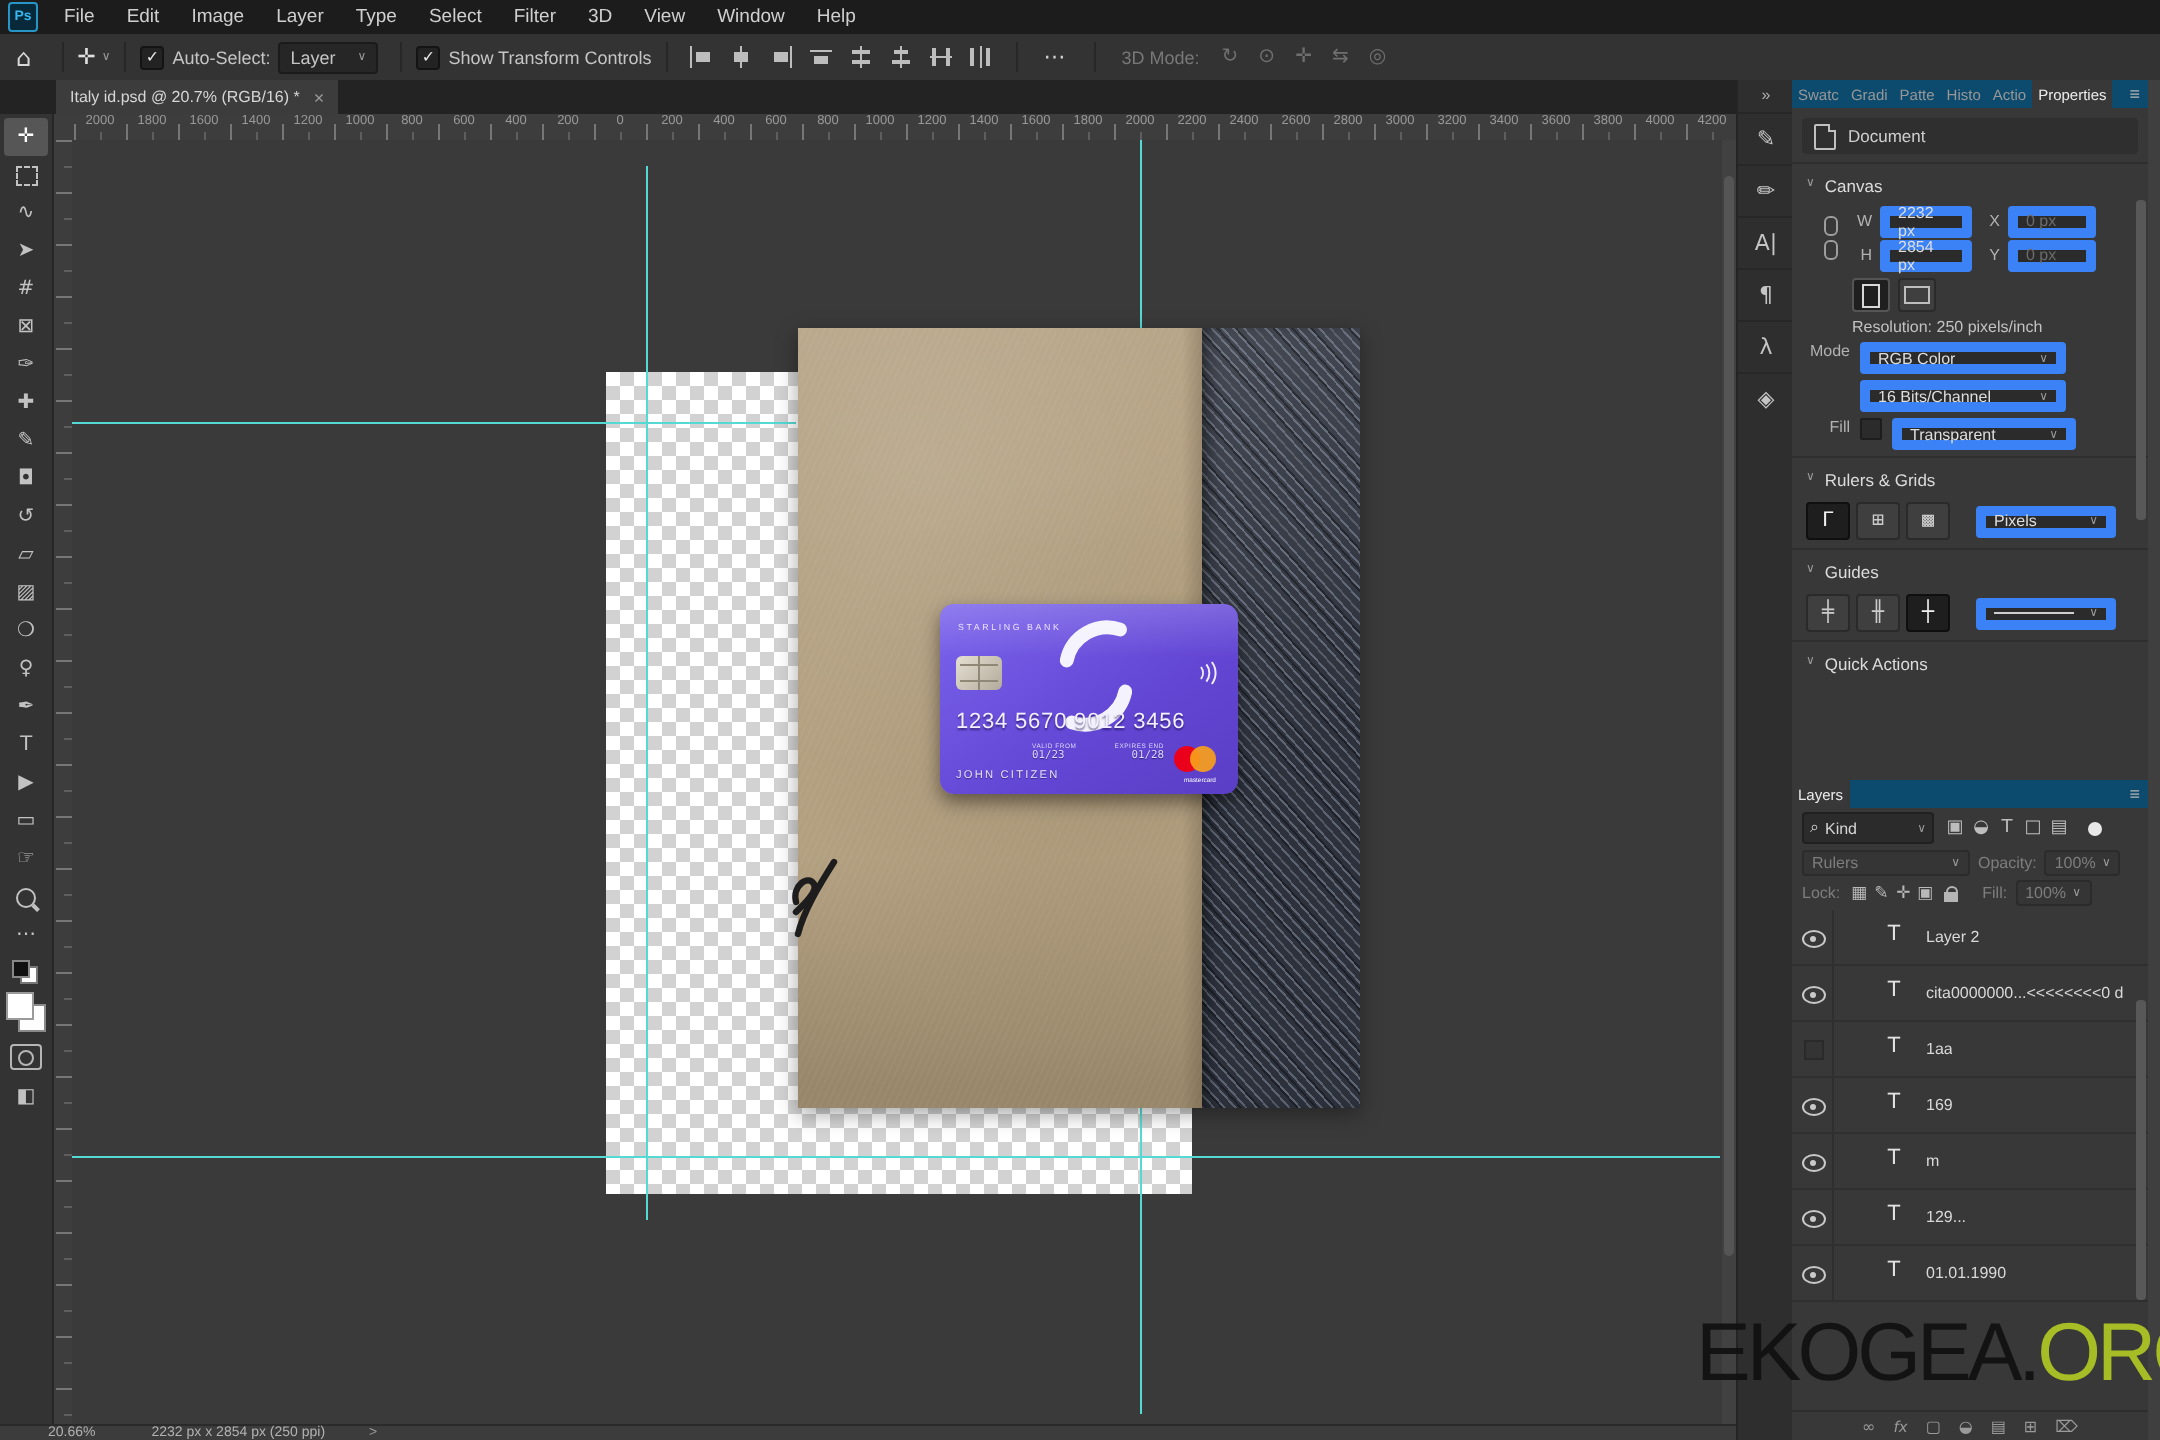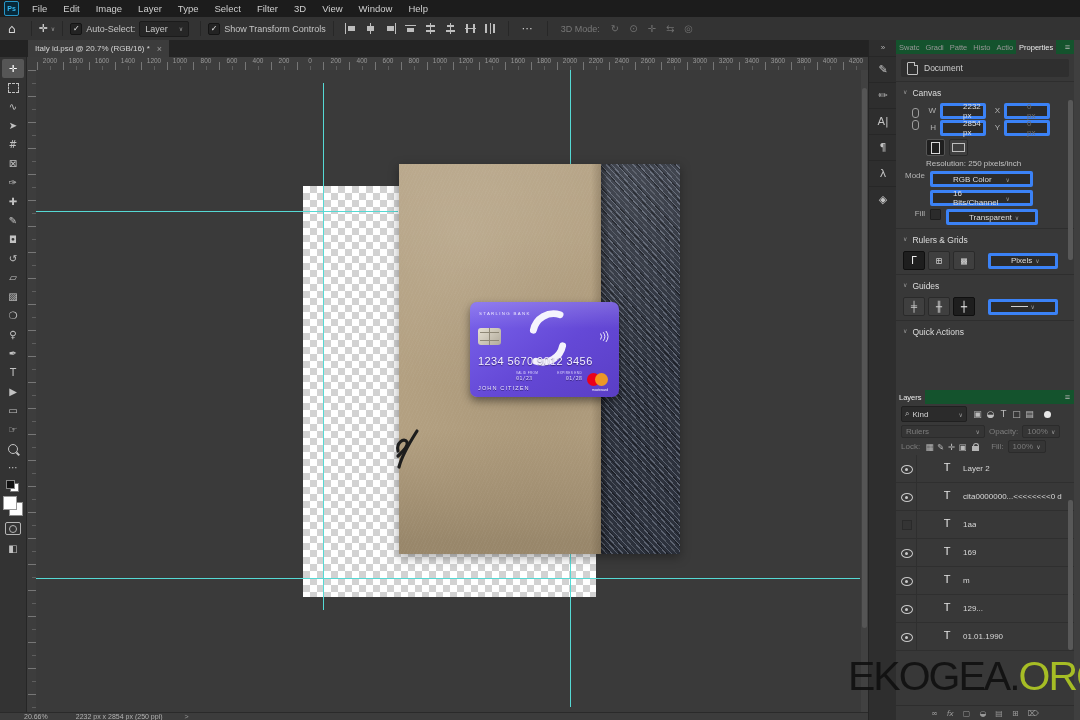--- a/index.html
+++ b/index.html
@@ -142,43 +142,43 @@
   .mc .lb{position:absolute;left:0;right:0;bottom:0;text-align:center;font-size:3.2px;color:#ffffff}
 
   
   .dockstrip{position:absolute;left:868px;top:40px;width:28px;height:680px;background:#2e2e2e;
              border-left:1px solid #242424;display:flex;flex-direction:column;align-items:center}
   .dcollapse{font-size:8px;color:#b0b0b0;margin:3px 0 4px}
   .dicon{width:28px;height:25px;display:flex;align-items:center;justify-content:center;font-size:11px;
          color:#c4c4c4;border-top:1px solid #272727}
   .winedge{position:absolute;right:0;top:40px;width:6px;height:680px;background:#3f3f3f}
   .dockpanels{position:absolute;left:896px;top:40px;width:178px;height:680px;background:#383838}
-  .ptabs{height:14px;background:#14532d;display:flex;align-items:stretch;font-size:7.5px;position:relative}
+  .ptabs{height:14px;background:#0c4a6e;display:flex;align-items:stretch;font-size:7.5px;position:relative}
   .ptab{padding:0 3px;display:flex;align-items:center;color:#979797;white-space:nowrap}
   .ptab.active{background:#383838;color:#ececec}
   .pmenu{position:absolute;right:4px;top:2px;color:#b5b5b5;font-size:9px}
 
   .props{position:absolute;left:0;top:14px;width:178px;height:336px;overflow:hidden;font-size:8px}
   .docrow{margin:5px 5px 4px;height:18px;background:#2f2f2f;border-radius:2px;display:flex;
           align-items:center;gap:6px;padding:0 6px;color:#cfcfcf;font-size:8.5px}
   .pageico{width:9px;height:11px;border:1px solid #c0c0c0;border-radius:1px;position:relative;flex:none}
   .pageico::after{content:"";position:absolute;right:-1px;top:-1px;width:3px;height:3px;background:#2f2f2f;
           border-left:1px solid #c0c0c0;border-bottom:1px solid #c0c0c0}
   .sech{display:flex;gap:5px;padding:4px 7px 3px;color:#dcdcdc;font-size:8.5px}
   .sech .ch{font-size:6px;color:#9a9a9a}
   .pdiv{height:1px;background:#2e2e2e;margin:2px 0}
   .wxh{position:relative;padding-left:30px}
   .chain{position:absolute;left:16px;top:5px;width:7px;height:22px}
   .chain::before,.chain::after{content:"";position:absolute;left:0;width:5px;height:8px;
         border:1px solid #9d9d9d;border-radius:3px}
   .chain::before{top:0}.chain::after{bottom:0}
   .frow{display:flex;align-items:center;gap:4px;margin:2px 0;height:15px}
   .flab{width:10px;text-align:right;color:#b2b2b2;flex:none}
-  .field{height:16px;background:#2b2b2b;border:3px solid #3b82f6;border-radius:2px;color:#dedede;
-         display:flex;align-items:center;padding:0 20px;box-sizing:border-box}
+  .field{height:16px;background:#2b2b2b;border:5px solid #3b82f6;border-radius:2px;color:#dedede;
+         display:flex;align-items:center;padding:0 4px;box-sizing:border-box}
   .field.dim{color:#6c6c6c}
   .w46{width:46px}.w44{width:44px}.w100{width:103px;justify-content:space-between}
   .w70{width:70px;justify-content:space-between}
   .orient{display:flex;gap:4px;margin:4px 0 3px 30px}
   .obtn{width:17px;height:15px;display:flex;align-items:center;justify-content:center;background:#3f3f3f;
         border:1px solid #2a2a2a;border-radius:2px}
   .obtn.sel{background:#1f1f1f;border-color:#555}
   .obtn .pr{width:7px;height:10px;border:1px solid #d8d8d8}
   .obtn .ls{width:11px;height:7px;border:1px solid #bdbdbd}
   .resline{margin:3px 0 3px 30px;color:#c2c2c2}

